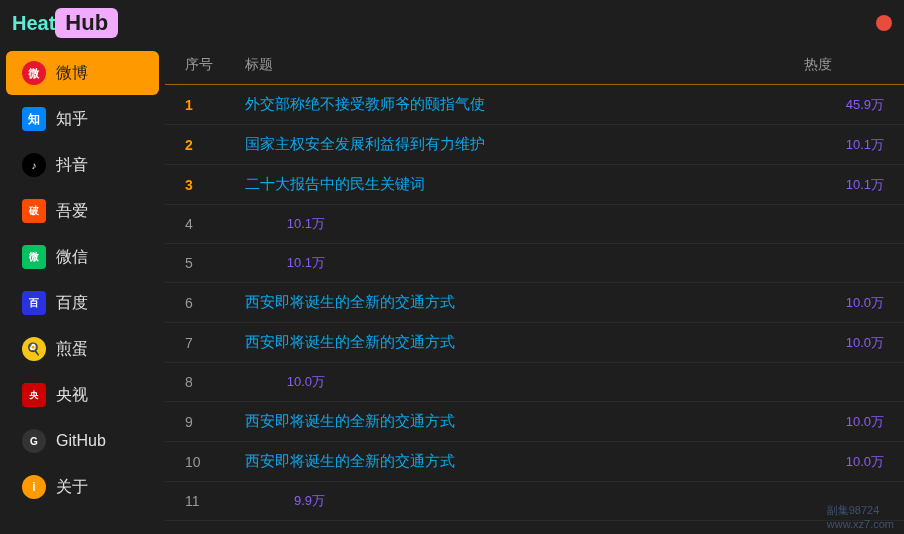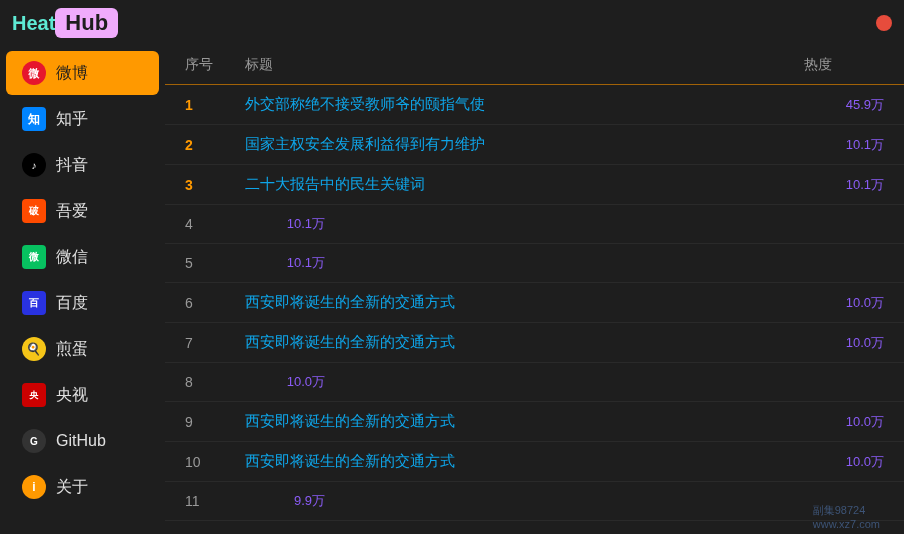--- a/index.html
+++ b/index.html
@@ -150,21 +150,21 @@
       font-size: 14px;
     }
     .row-index.top3 { color: #f90; font-weight: bold; }
     .row-title { flex: 1; color: #0ea5e9; }
     .row-heat { width: 80px; flex-shrink: 0; text-align: right; color: #8b5cf6; font-size: 13px; }
 
     
     .watermark {
       position: absolute;
       bottom: 4px;
-      right: 24px;
+      right: 10px;
       font-size: 11px;
       color: #4a6a9a;
       opacity: 0.7;
       margin-top: 13px;
     }
   </style>
 </head>
 <body>
 
 <div class="title-bar">

